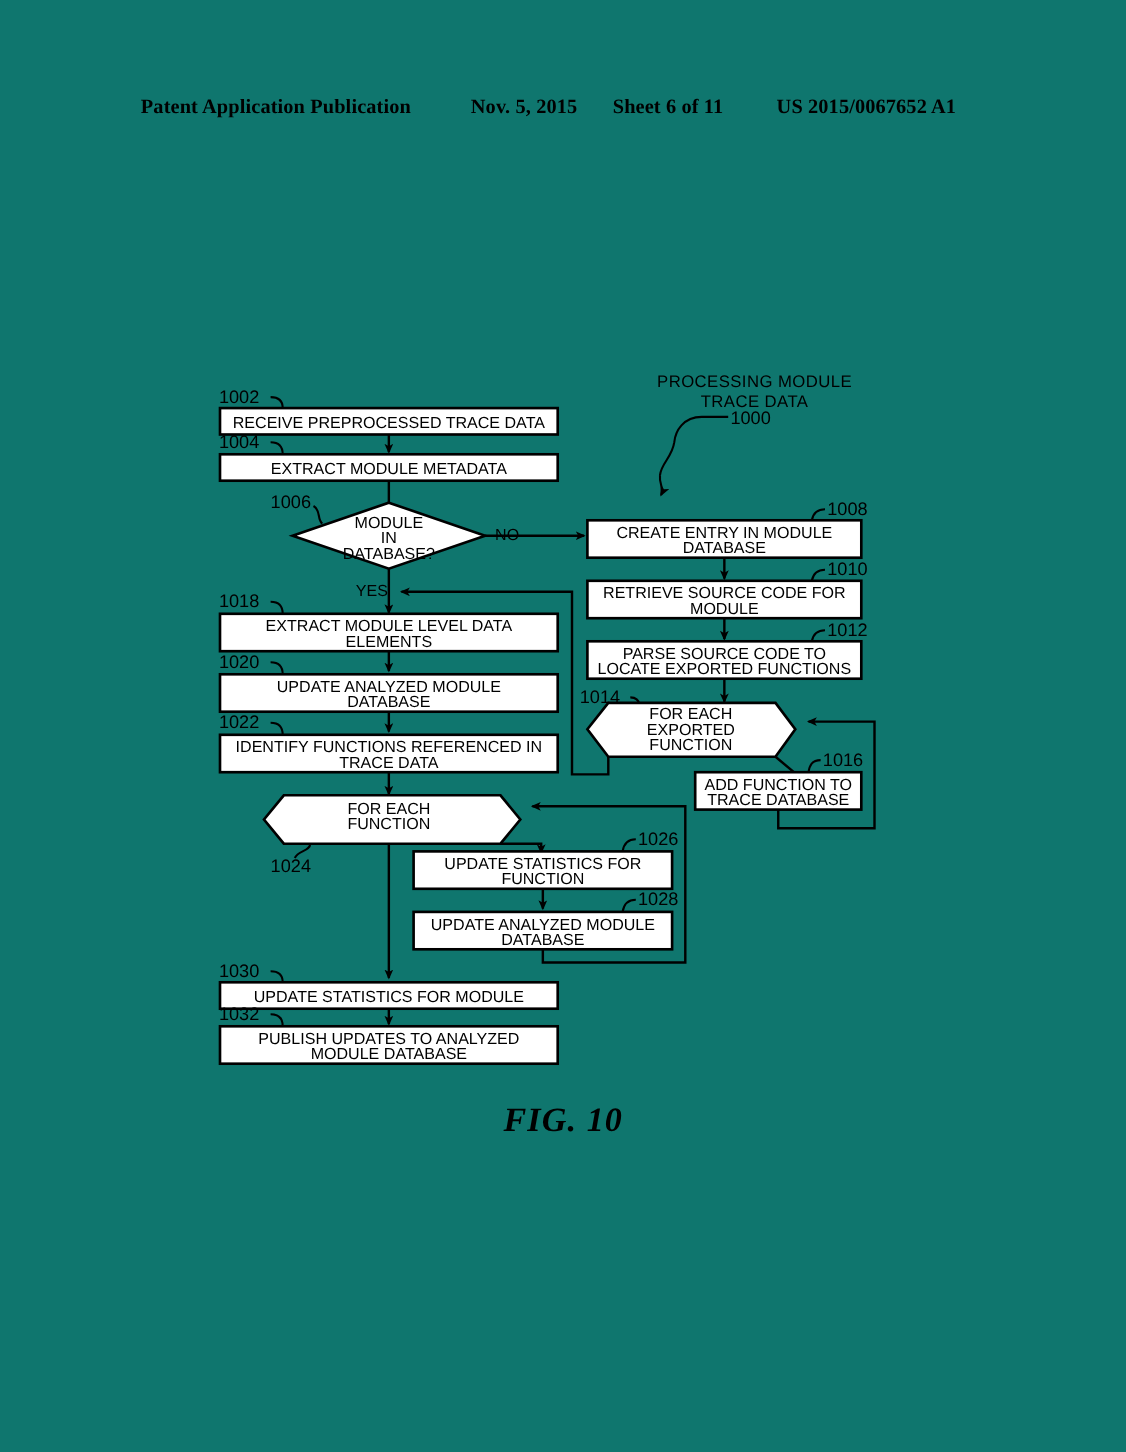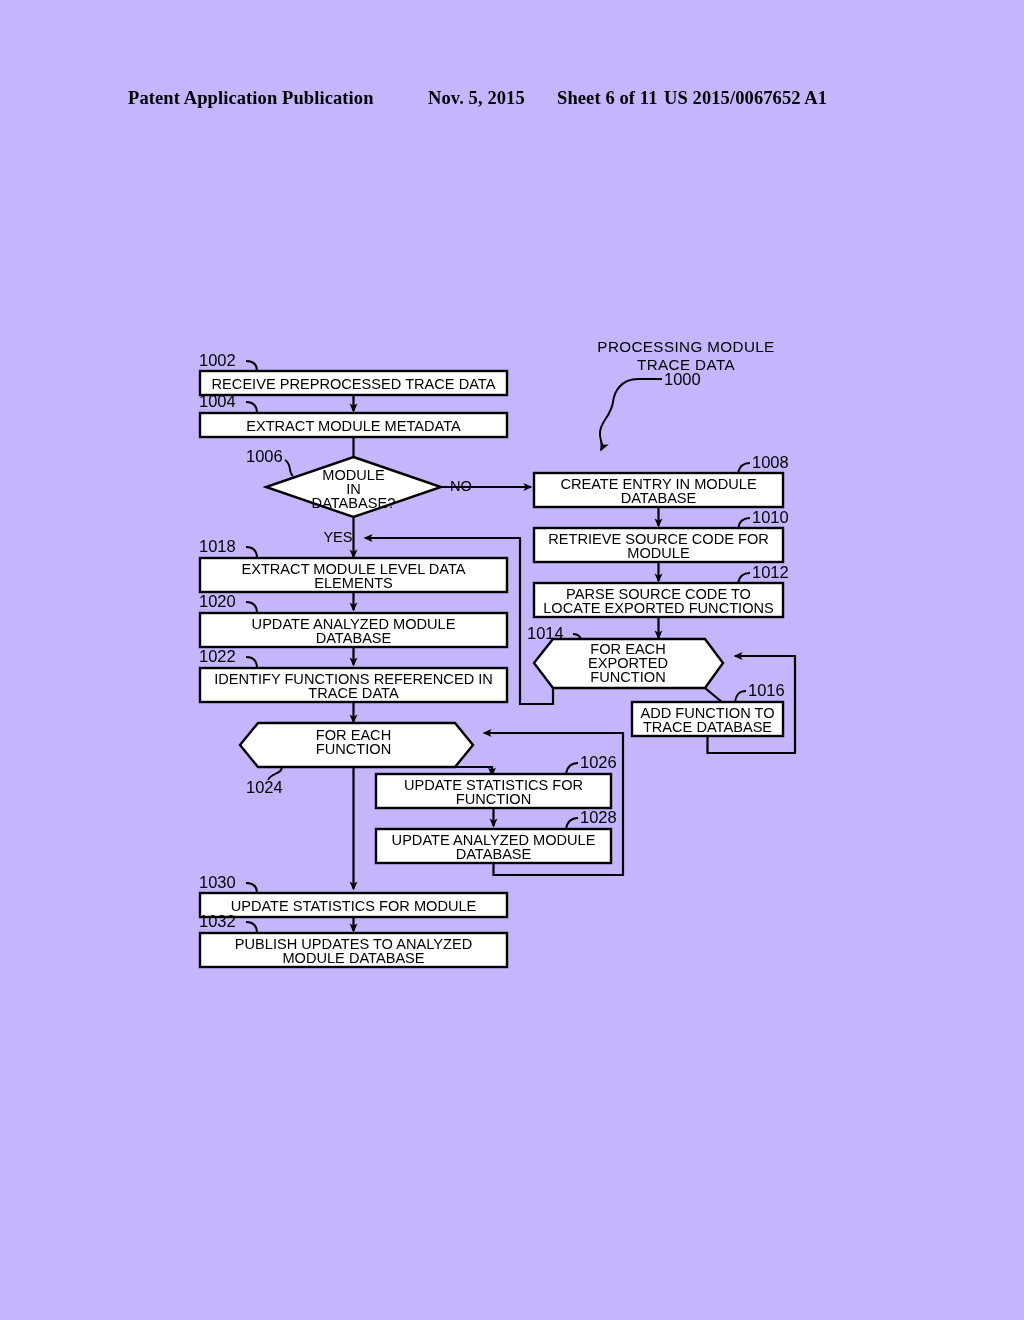--- a/index.html
+++ b/index.html
@@ -15,41 +15,41 @@
     font-family: "Liberation Sans", sans-serif;
     color: #000000;
     overflow: hidden;
   }
 
   #page {
     position: absolute;
     left: 0; top: 0;
     width: 1024px;
     height: 1320px;
-    background: #c4b5fd;
+    background: #0f766e;
   }
 
   
   .hdr {
     position: absolute;
     top: 88px;
     left: 0;
     width: 1024px;
     height: 26px;
     font-family: "Liberation Serif", serif;
     font-weight: bold;
     font-size: 18.5px;
     letter-spacing: 0.1px;
     white-space: nowrap;
   }
   .hdr span { position: absolute; top: 0; }
   .hdr-pub   { left: 128px; }
   .hdr-date  { left: 428px; }
   .hdr-sheet { left: 557px; }
-  .hdr-num   { left: 664px; text-align: right; }
+  .hdr-num   { left: 706px; text-align: right; }
 
   
   .figcap {
     position: absolute;
     left: 0;
     top: 1000px;
     width: 1024px;
     text-align: center;
     font-family: "Liberation Serif", serif;
     font-style: italic;
@@ -248,14 +248,15 @@
     <path class="conn" d="M353.5,917 L353.5,931" marker-end="url(#ah)"></path>
 
     <text class="reftxt" x="199" y="927">1032</text>
     <path class="leader" d="M246,922 C255,922 257,927 257,933"></path>
     <rect class="shape" x="200" y="933" width="307" height="34"></rect>
     <text class="boxtxt" x="353.5" y="949">PUBLISH UPDATES TO ANALYZED</text>
     <text class="boxtxt" x="353.5" y="963">MODULE DATABASE</text>
 
   </svg>
 
+  <div class="figcap">FIG. 10</div>
 
 </div>
 
 </body></html>

